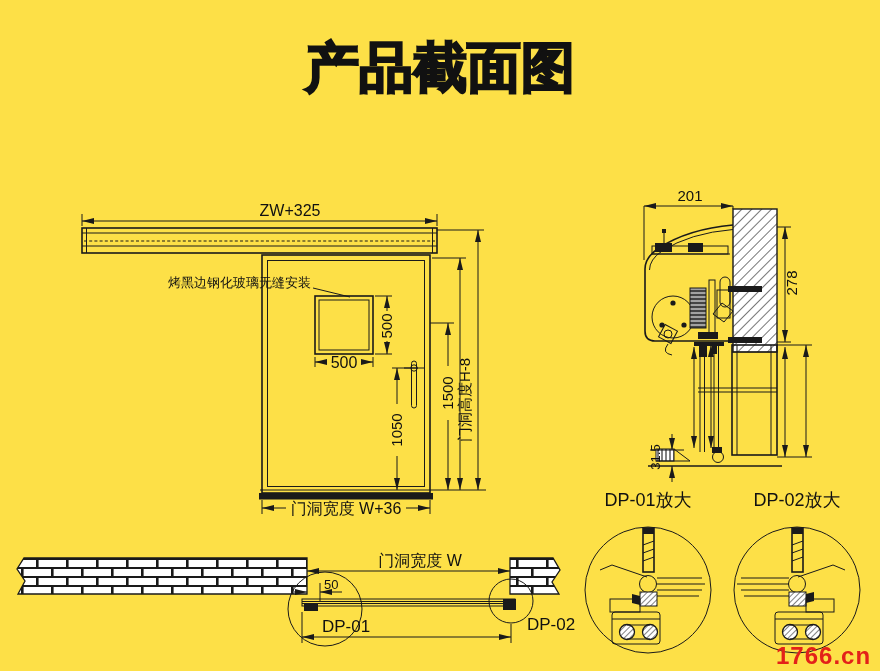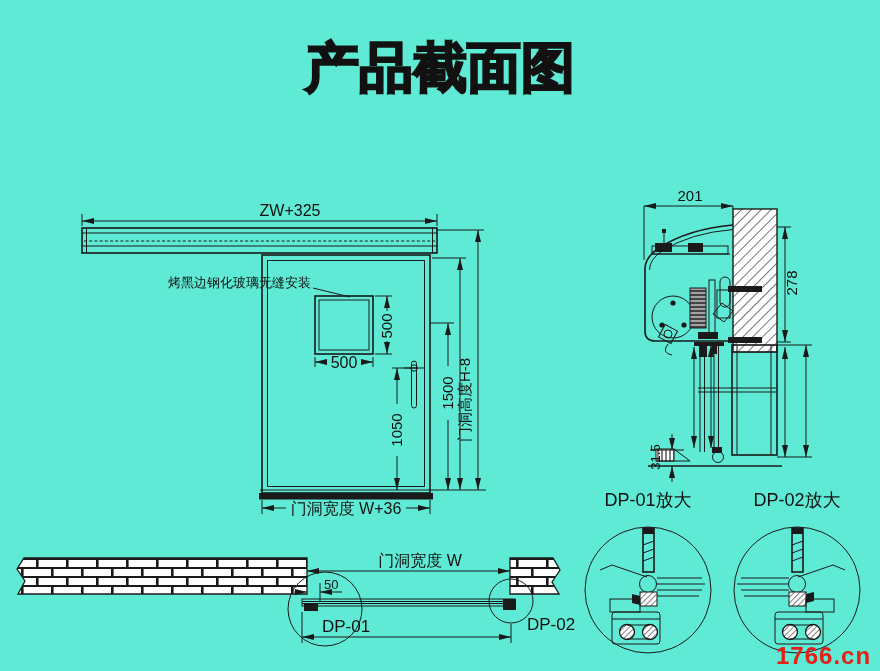--- a/index.html
+++ b/index.html
@@ -1,16 +1,16 @@
 <!DOCTYPE html>
 <html><head>
 <meta charset="utf-8">
 <style>
   html,body{margin:0;padding:0;background:#ffffff;}
-  .stage{position:relative;width:880px;height:671px;background:#5eead4;overflow:hidden;
+  .stage{position:relative;width:880px;height:671px;background:#fde047;overflow:hidden;
          font-family:"Liberation Sans","DejaVu Sans",sans-serif;}
   svg{display:block;}
   svg text{font-family:"Liberation Sans","DejaVu Sans",sans-serif;fill:#111;}
   .t-title{font-size:54px;font-weight:bold;}
   .t-dim{font-size:15px;}
   .t-dim-lg{font-size:16px;}
   .t-note{font-size:13px;}
   .t-dp{font-size:17px;}
   .t-dp-title{font-size:18px;}
   .t-water{font-size:24px;font-weight:bold;fill:#e32119;letter-spacing:1px;}

